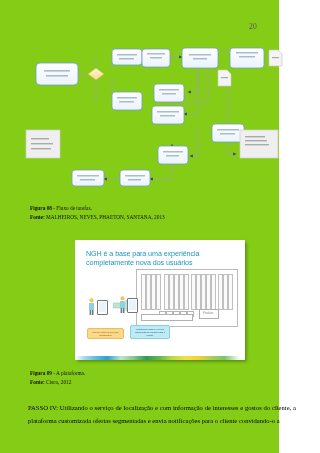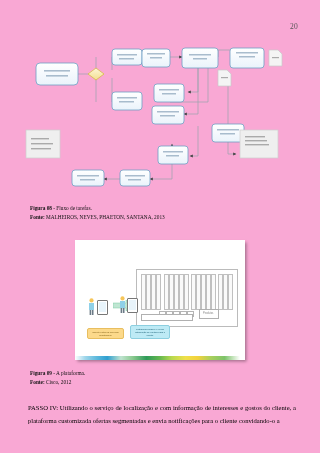--- a/index.html
+++ b/index.html
@@ -1,18 +1,18 @@
 <!DOCTYPE html>
 <html><head>
 <meta charset="utf-8">
 <style>
   html,body{margin:0;padding:0;background:#ffffff;}
   body{width:320px;height:453px;overflow:hidden;
        font-family:"Liberation Serif",serif;color:#000;}
-  .page{position:relative;width:320px;height:453px;background:#f9a8d4;}
+  .page{position:relative;width:279px;height:453px;background:#84cc16;}
 
   .page-number{position:absolute;top:22px;right:22px;font-size:7.5px;
       color:#555;font-family:"Liberation Serif",serif;letter-spacing:.2px;}
 
   
   .fig1{position:absolute;left:22px;top:44px;width:276px;height:155px;}
   .fig1 svg{display:block;width:276px;height:155px;}
 
   
   .cap{position:absolute;left:30px;font-size:5.3px;line-height:8.5px;
@@ -181,20 +181,24 @@
   <div class="cap cap1">
     <b>Figura 08</b><span> - Fluxo de tarefas.</span>
   </div>
   <div class="cap cap1b">
     <b>Fonte:</b><span> MALHEIROS, NEVES, PHAETON, SANTANA, 2013</span>
   </div>
 
   <div class="fig2wrap">
     <div class="slide">
 
+      <div class="slide-title">
+        <span>NGH é a base para uma experiência</span>
+        <span class="l2">completamente nova dos usuários</span>
+      </div>
 
       <div class="store">
         <div class="shelfgroup" style="left:4px;width:18px;">
           <div class="shelf" style="left:0;"></div>
           <div class="shelf" style="left:5px;"></div>
           <div class="shelf" style="left:10px;"></div>
           <div class="shelf" style="left:15px;"></div>
         </div>
         <div class="shelfgroup" style="left:27px;width:22px;">
           <div class="shelf" style="left:0;"></div>

